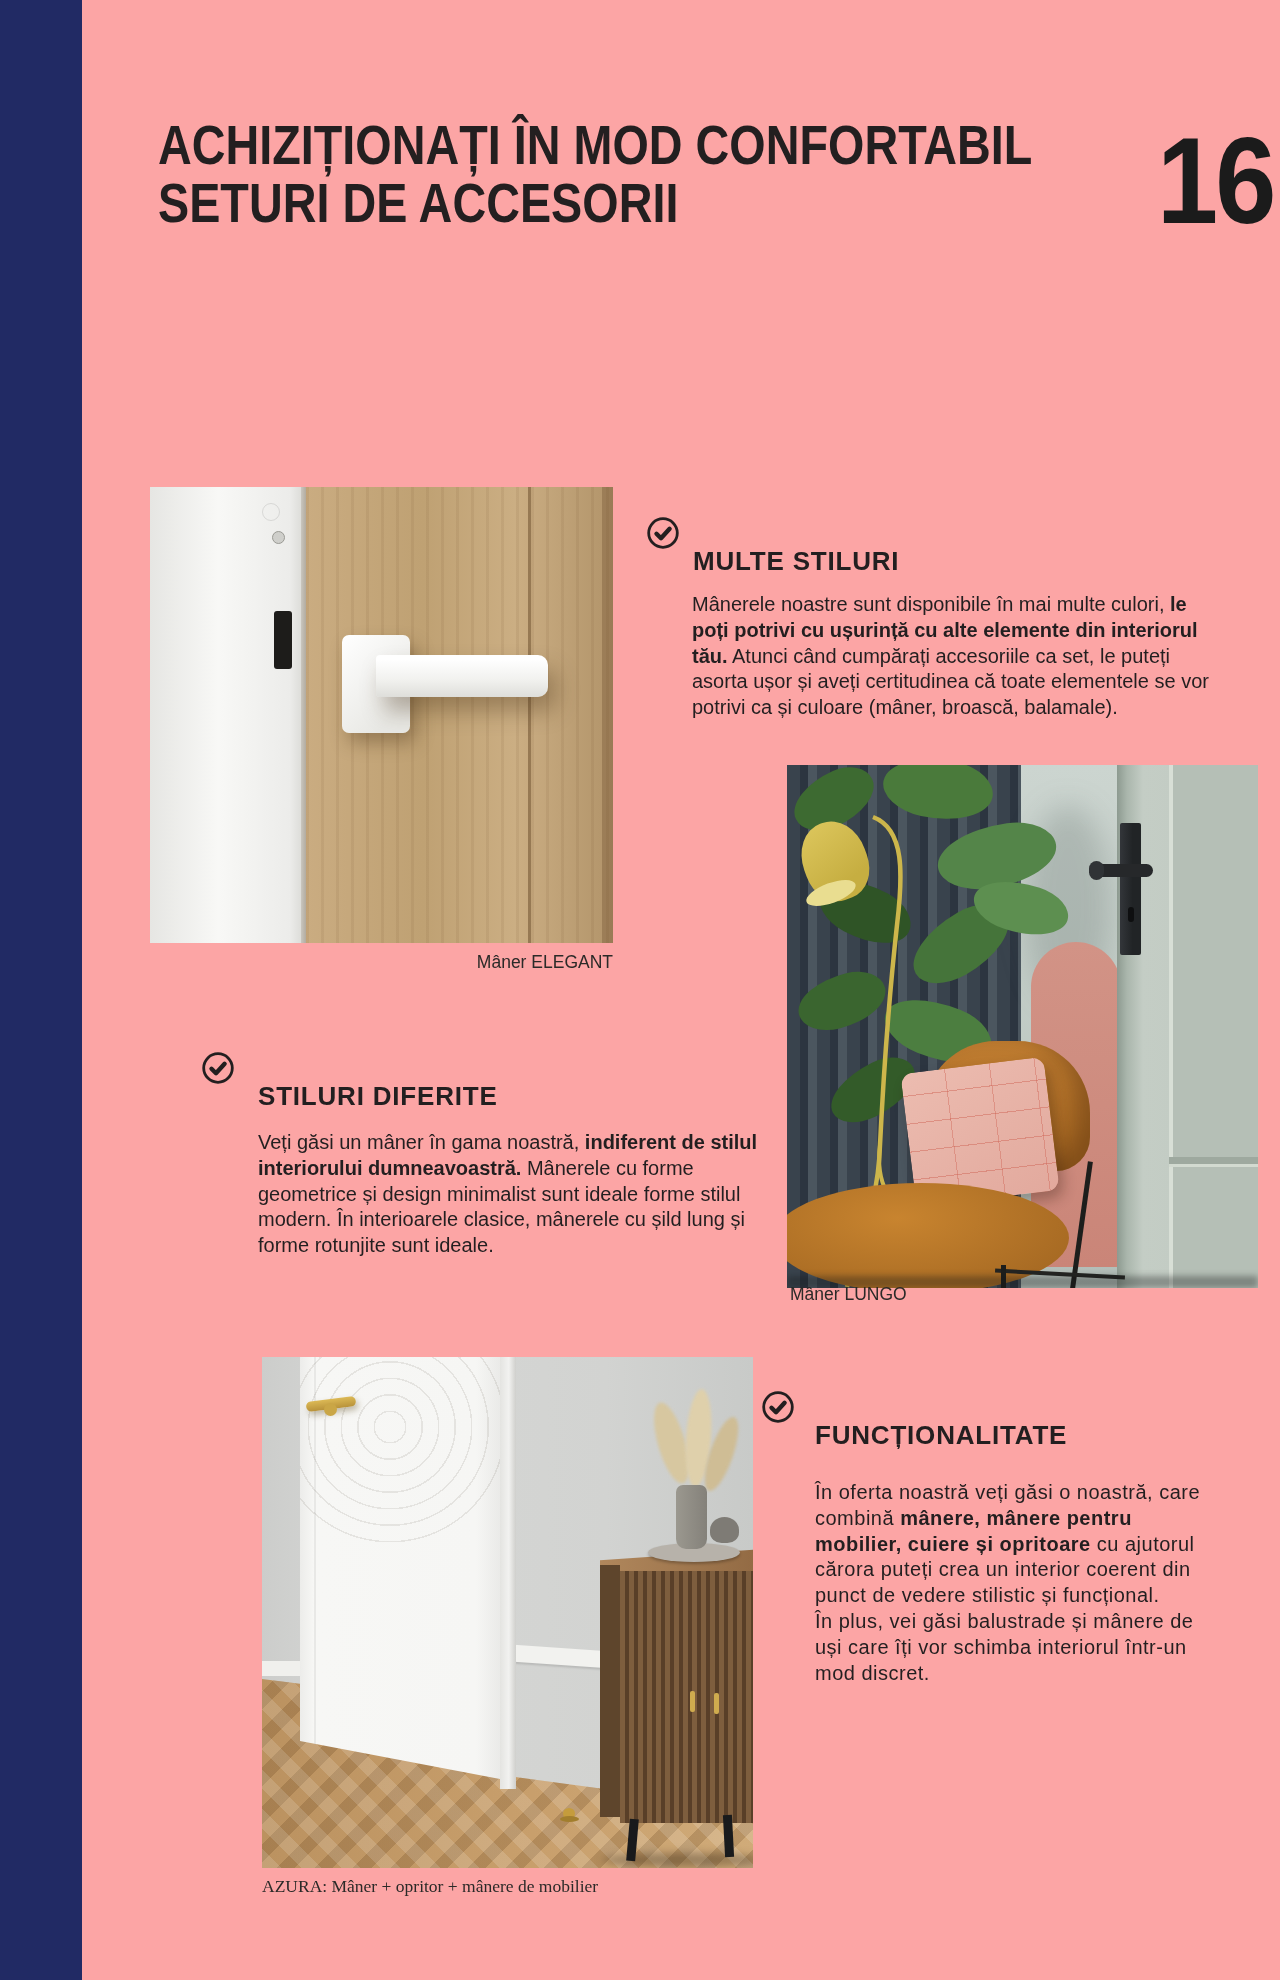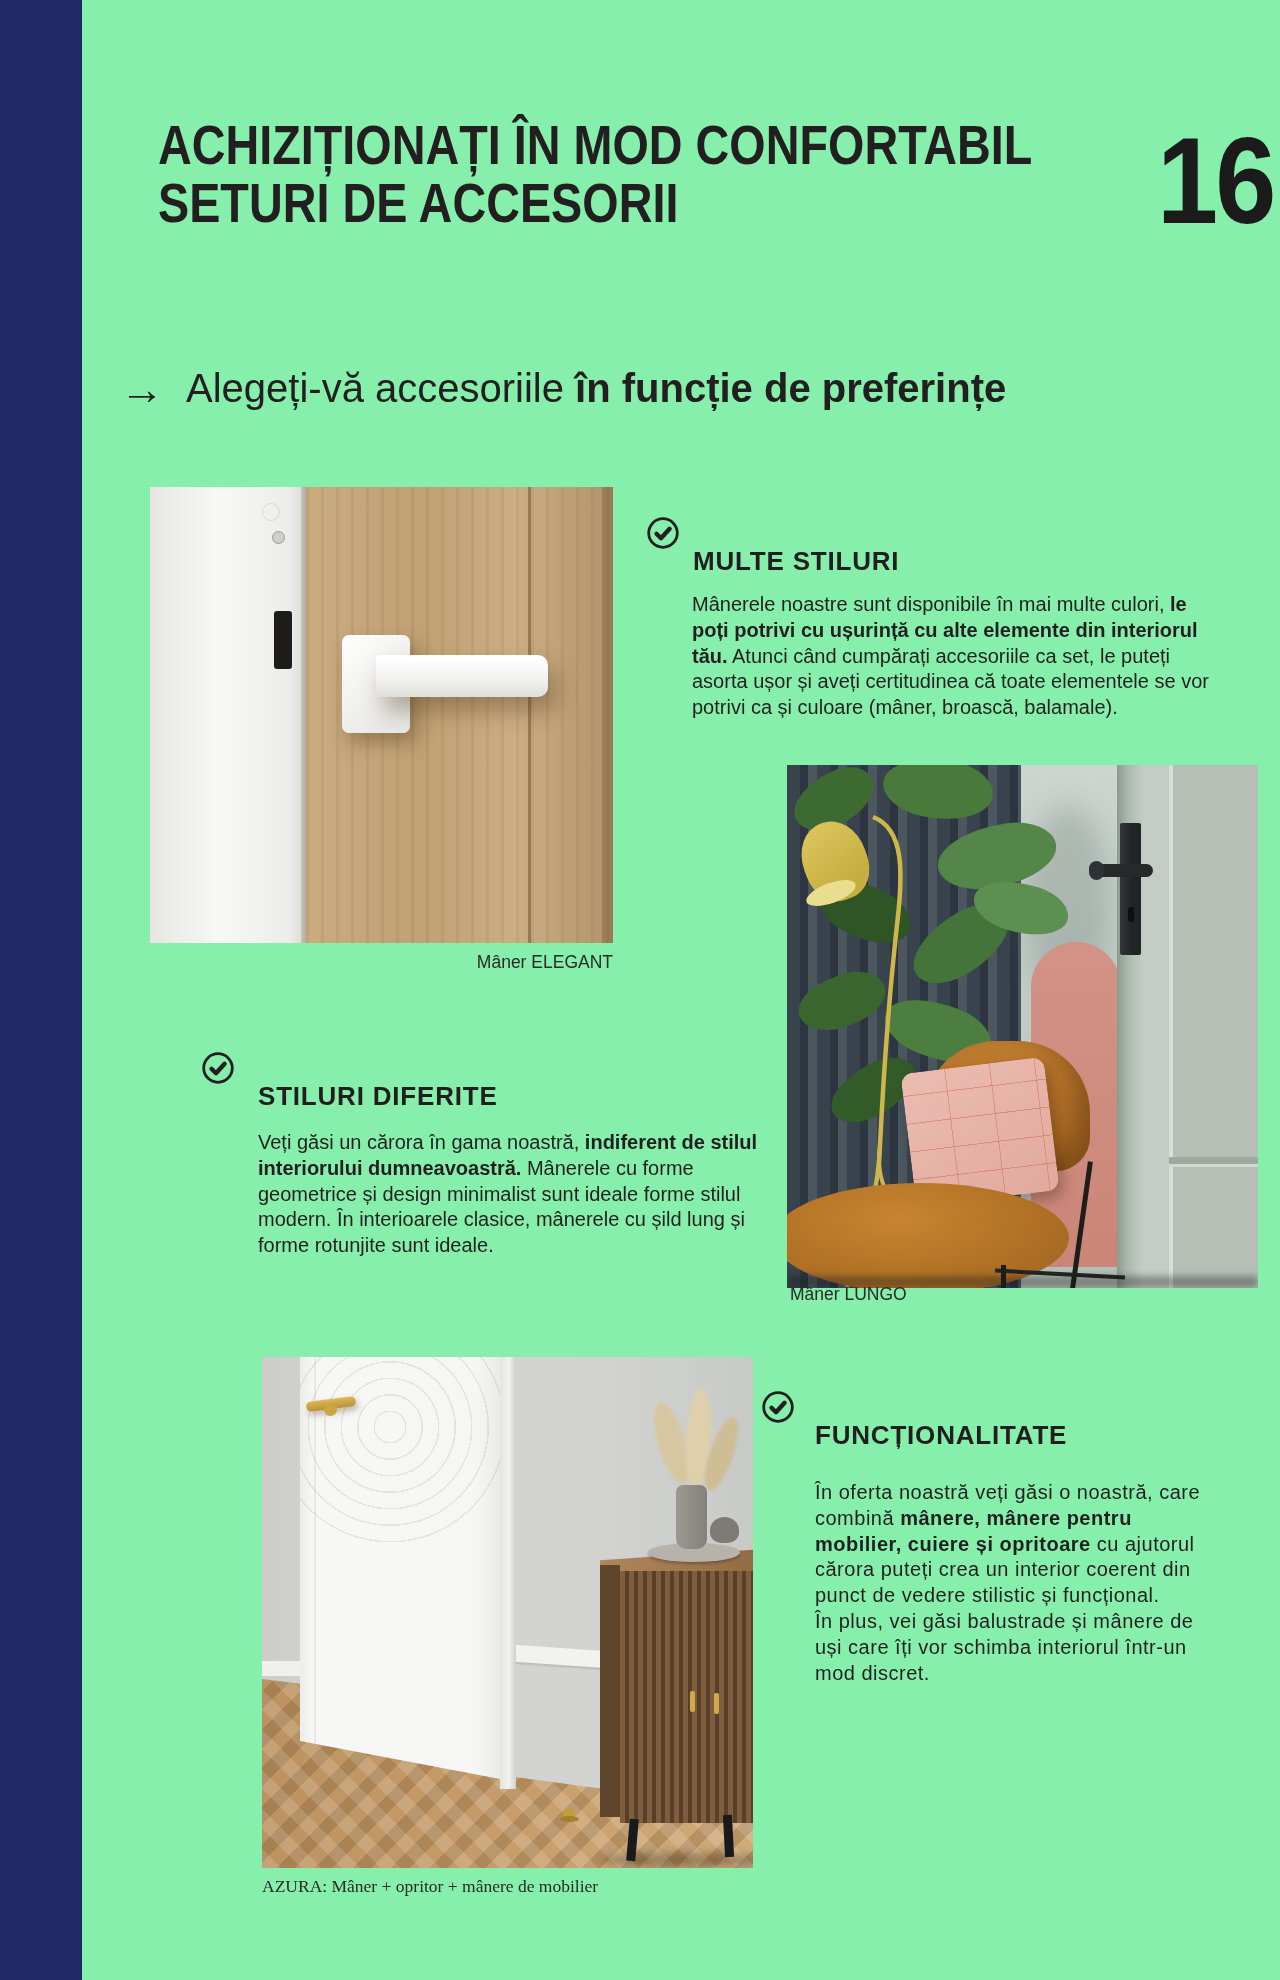--- a/index.html
+++ b/index.html
@@ -1,18 +1,18 @@
 <!DOCTYPE html>
 <html lang="ro"><head>
 <meta charset="utf-8">
 <style>
   html,body{margin:0;padding:0;background:#9b9b9b;}
   .page{
     position:relative;width:1280px;height:1980px;margin:0 auto;
-    background:#86efac;overflow:hidden;
+    background:#fca5a5;overflow:hidden;
     font-family:"Liberation Sans","DejaVu Sans",sans-serif;
     color:var(--text,#231f20);
   }
   b{font-weight:700;}
   
   .accent-bar{position:absolute;left:0;top:0;width:82px;height:100%;background:var(--accent-bar,#212a64);}
 
   
   .title{
     position:absolute;left:158px;top:116px;
@@ -189,23 +189,20 @@
 
   <div class="accent-bar"></div>
 
   <div class="title">
     <div>ACHIZIȚIONAȚI ÎN MOD CONFORTABIL</div>
     <div>SETURI DE ACCESORII</div>
   </div>
 
   <div class="page-num">16</div>
 
-  <div class="subtitle">
-    <span class="arrow">→</span><span>Alegeți-vă accesoriile </span><b>în funcție de preferințe</b>
-  </div>
 
   <div class="photo" id="photo1">
     <div class="wood"></div>
     <div class="crack"></div>
     <div class="crack2"></div>
     <div class="jamb"></div>
     <div class="seam"></div>
     <div class="screw-ring"></div>
     <div class="screw"></div>
     <div class="lock-slot"></div>
@@ -260,21 +257,21 @@
     <div class="leg-front"></div>
     <div class="floor-shade"></div>
   </div>
   <div class="caption" id="cap2">Mâner LUNGO</div>
 
   <svg class="check-icon" id="icon-stiluri" viewBox="0 0 34 34">
     <circle cx="17" cy="17" r="14.3" fill="none" stroke="#231f20" stroke-width="2.8"></circle>
     <path d="M10.5 17.8 L15 22.2 L23.6 12.8" fill="none" stroke="#231f20" stroke-width="4.4" stroke-linecap="round" stroke-linejoin="round"></path>
   </svg>
   <h2 class="sec-heading" id="head-stiluri">STILURI DIFERITE</h2>
-  <p class="sec-body" id="body-stiluri"><span>Veți găsi un cărora în gama noastră, </span><b>indiferent de stilul interiorului dumneavoastră.</b><span> Mânerele cu forme geometrice și design minimalist sunt ideale forme stilul modern. În interioarele clasice, mânerele cu șild lung și forme rotunjite sunt ideale.</span></p>
+  <p class="sec-body" id="body-stiluri"><span>Veți găsi un mâner în gama noastră, </span><b>indiferent de stilul interiorului dumneavoastră.</b><span> Mânerele cu forme geometrice și design minimalist sunt ideale forme stilul modern. În interioarele clasice, mânerele cu șild lung și forme rotunjite sunt ideale.</span></p>
 
   <svg class="check-icon" id="icon-funct" viewBox="0 0 34 34">
     <circle cx="17" cy="17" r="14.3" fill="none" stroke="#231f20" stroke-width="2.8"></circle>
     <path d="M10.5 17.8 L15 22.2 L23.6 12.8" fill="none" stroke="#231f20" stroke-width="4.4" stroke-linecap="round" stroke-linejoin="round"></path>
   </svg>
   <h2 class="sec-heading" id="head-funct">FUNCȚIONALITATE</h2>
   <p class="sec-body" id="body-funct"><span>În oferta noastră veți găsi o noastră, care combină </span><b>mânere, mânere pentru mobilier, cuiere și opritoare</b><span> cu ajutorul cărora puteți crea un interior coerent din punct de vedere stilistic și funcțional.</span><span>
 În plus, vei găsi balustrade și mânere de uși care îți vor schimba interiorul într-un mod discret.</span></p>
 
   <div class="photo" id="photo3">

